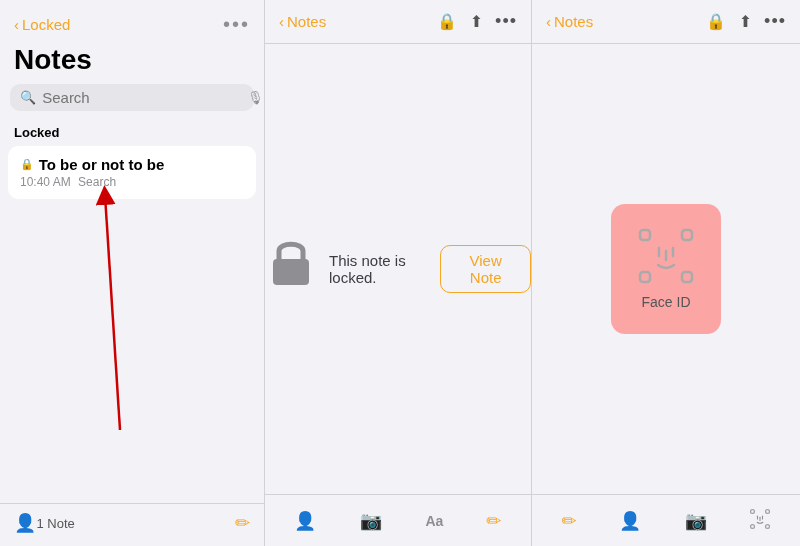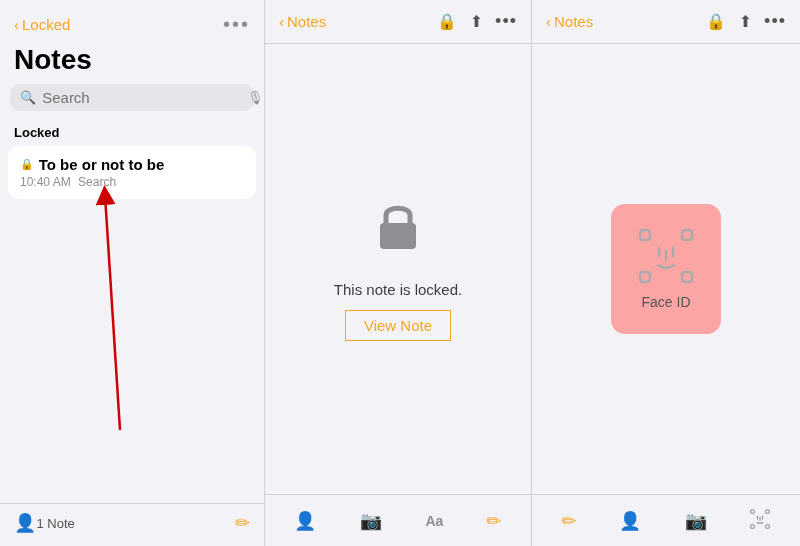--- a/index.html
+++ b/index.html
@@ -156,39 +156,39 @@
     }
 
     .panel-top-icon {
       cursor: pointer;
       color: #555;
     }
 
     .middle-content {
       flex: 1;
       display: flex;
-      flex-direction: column;
+      flex-direction: row;
       align-items: center;
       justify-content: center;
       gap: 12px;
     }
 
     .lock-large {
       font-size: 52px;
       color: #8e8e93;
     }
 
     .locked-message {
       font-size: 15px;
       color: #3c3c43;
     }
 
     .view-note-btn {
       border: 1.5px solid #f5a623;
-      border-radius: 0;
+      border-radius: 10px;
       padding: 6px 18px;
       color: #f5a623;
       font-size: 15px;
       background: transparent;
       cursor: pointer;
     }
 
     .middle-bottom-bar {
       height: 52px;
       border-top: 1px solid #d1d1d6;

